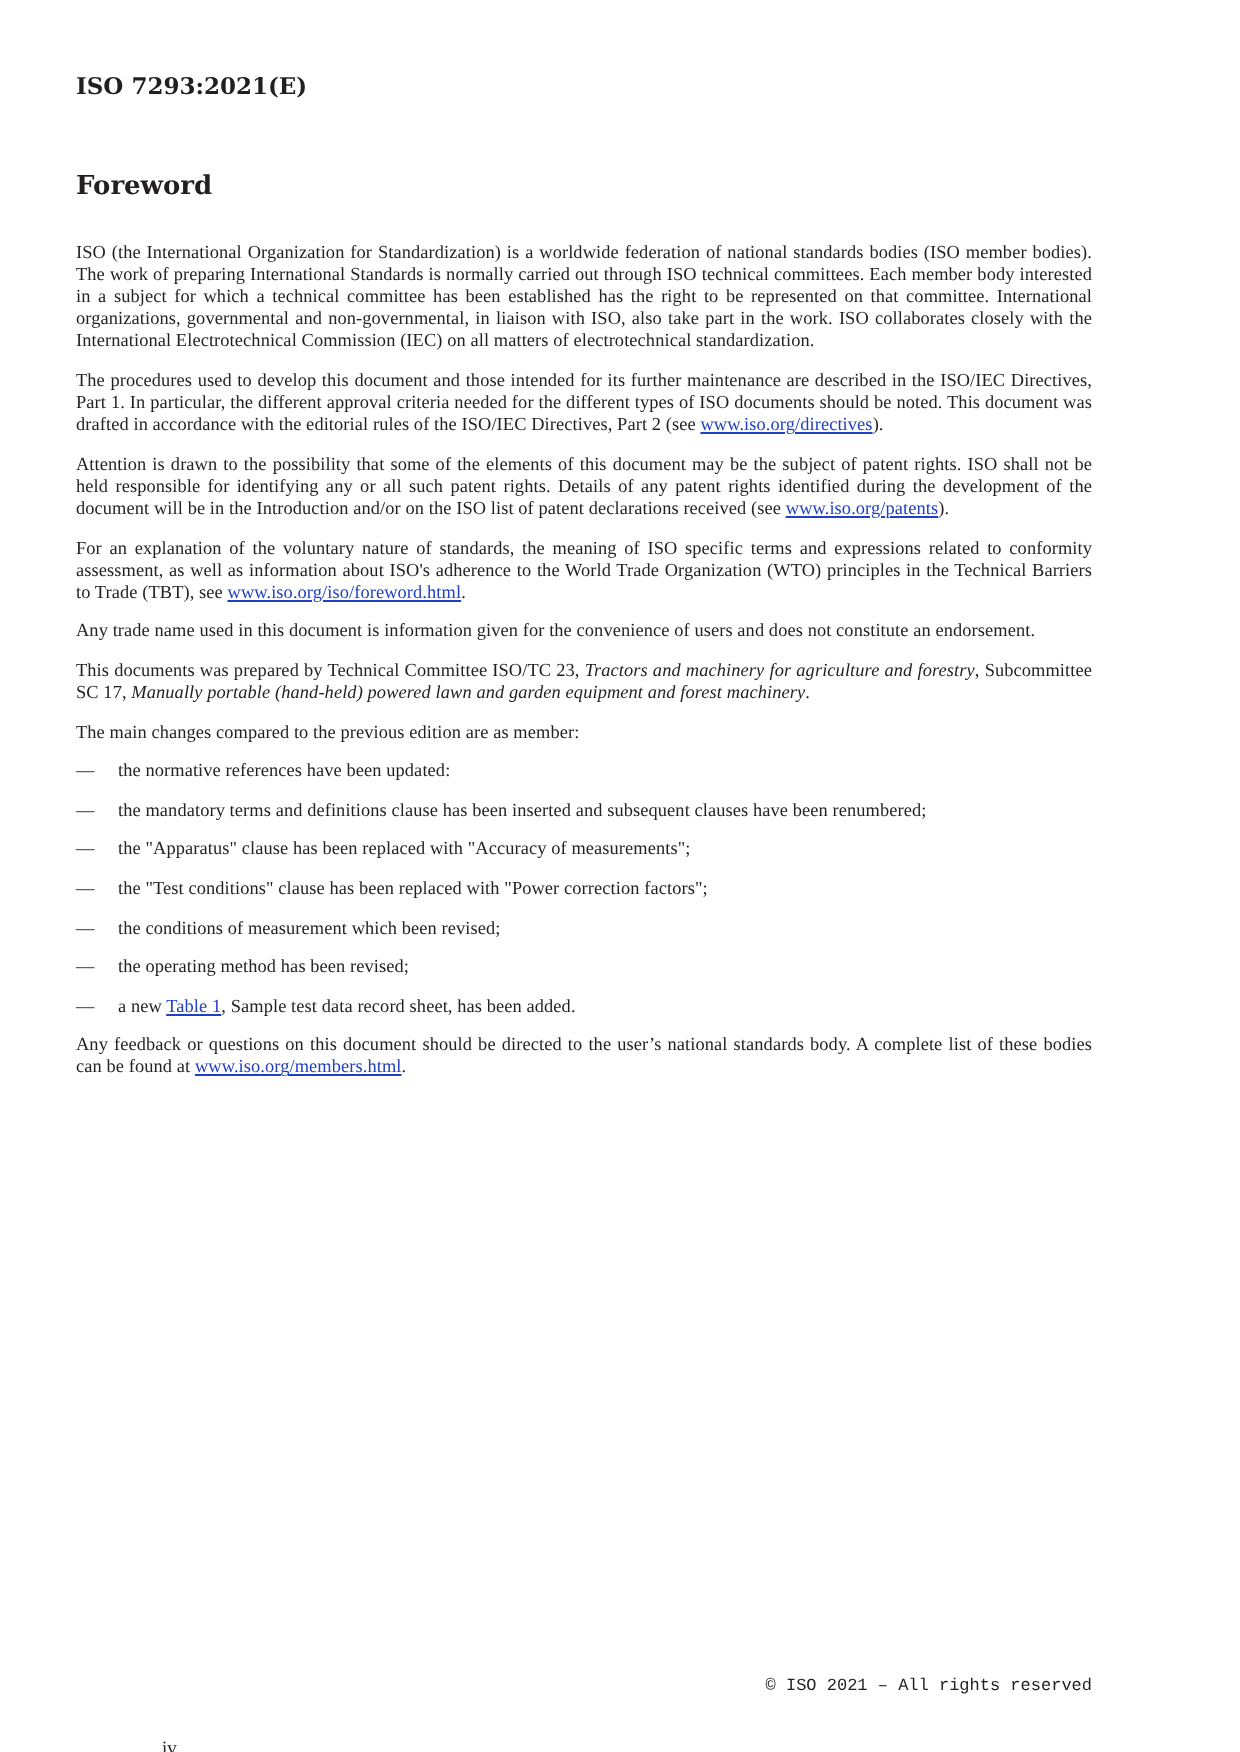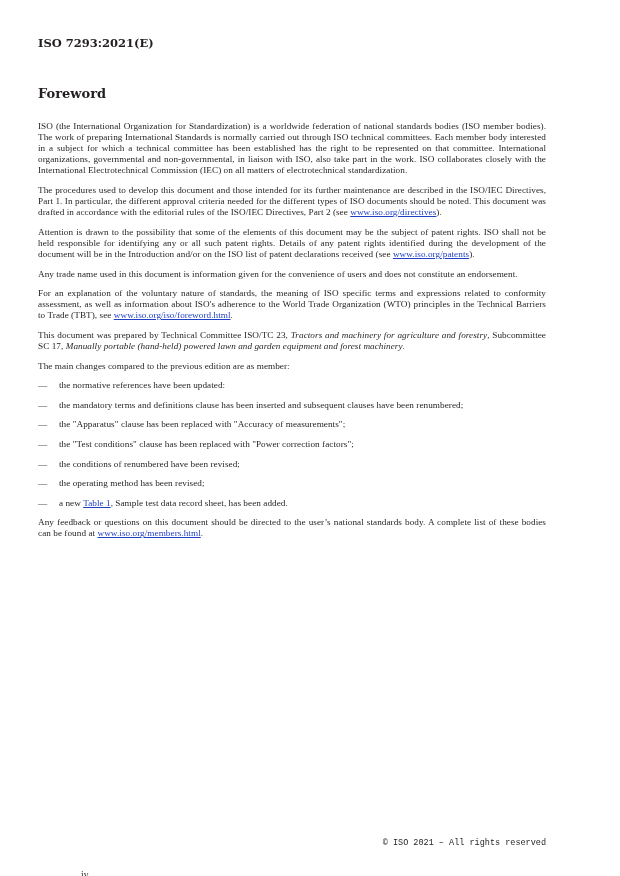--- a/index.html
+++ b/index.html
@@ -28,35 +28,35 @@
 <div class="doc-id">ISO 7293:2021(E)</div>
 <h1 class="title">Foreword</h1>
 
 <div class="body">
   <p>ISO (the International Organization for Standardization) is a worldwide federation of national standards bodies (ISO member bodies). The work of preparing International Standards is normally carried out through ISO technical committees. Each member body interested in a subject for which a technical committee has been established has the right to be represented on that committee. International organizations, governmental and non-governmental, in liaison with ISO, also take part in the work. ISO collaborates closely with the International Electrotechnical Commission (IEC) on all matters of electrotechnical standardization.</p>
 
   <p><span>The procedures used to develop this document and those intended for its further maintenance are described in the ISO/IEC Directives, Part 1. In particular, the different approval criteria needed for the different types of ISO documents should be noted. This document was drafted in accordance with the editorial rules of the ISO/IEC Directives, Part 2 (see </span><a>www.iso.org/directives</a><span>).</span></p>
 
   <p><span>Attention is drawn to the possibility that some of the elements of this document may be the subject of patent rights. ISO shall not be held responsible for identifying any or all such patent rights. Details of any patent rights identified during the development of the document will be in the Introduction and/or on the ISO list of patent declarations received (see </span><a>www.iso.org/patents</a><span>).</span></p>
 
+  <p><span>For an explanation of the voluntary nature of standards, the meaning of ISO specific terms and expressions related to conformity assessment, as well as information about ISO's adherence to the World Trade Organization (WTO) principles in the Technical Barriers to Trade (TBT), see </span><a>www.iso.org/iso/foreword.html</a><span>.</span></p>
+
   <p>Any trade name used in this document is information given for the convenience of users and does not constitute an endorsement.</p>
 
-  <p><span>For an explanation of the voluntary nature of standards, the meaning of ISO specific terms and expressions related to conformity assessment, as well as information about ISO's adherence to the World Trade Organization (WTO) principles in the Technical Barriers to Trade (TBT), see </span><a>www.iso.org/iso/foreword.html</a><span>.</span></p>
-
-  <p><span>This document was prepared by Technical Committee ISO/TC 23, </span><em>Tractors and machinery for agriculture and forestry</em><span>, Subcommittee SC 17, </span><em>Manually portable (hand-held) powered lawn and garden equipment and forest machinery</em><span>.</span></p>
+  <p><span>This documents was prepared by Technical Committee ISO/TC 23, </span><em>Tractors and machinery for agriculture and forestry</em><span>, Subcommittee SC 17, </span><em>Manually portable (hand-held) powered lawn and garden equipment and forest machinery</em><span>.</span></p>
 
 
   <p>The main changes compared to the previous edition are as member:</p>
 
   <ul class="changes">
     <li><span class="dash">—</span><span>the normative references have been updated:</span></li>
     <li><span class="dash">—</span><span>the mandatory terms and definitions clause has been inserted and subsequent clauses have been renumbered;</span></li>
     <li><span class="dash">—</span><span>the "Apparatus" clause has been replaced with "Accuracy of measurements";</span></li>
     <li><span class="dash">—</span><span>the "Test conditions" clause has been replaced with "Power correction factors";</span></li>
-    <li><span class="dash">—</span><span>the conditions of renumbered have been revised;</span></li>
+    <li><span class="dash">—</span><span>the conditions of measurement which been revised;</span></li>
     <li><span class="dash">—</span><span>the operating method has been revised;</span></li>
     <li><span class="dash">—</span><span>a new </span><a>Table 1</a><span>, Sample test data record sheet, has been added.</span></li>
   </ul>
 
   <p><span>Any feedback or questions on this document should be directed to the user’s national standards body. A complete list of these bodies can be found at </span><a>www.iso.org/members.html</a><span>.</span></p>
 </div>
 
 <div class="footer-left">iv</div>
 <div class="footer-right">© ISO 2021 – All rights reserved</div>
 

